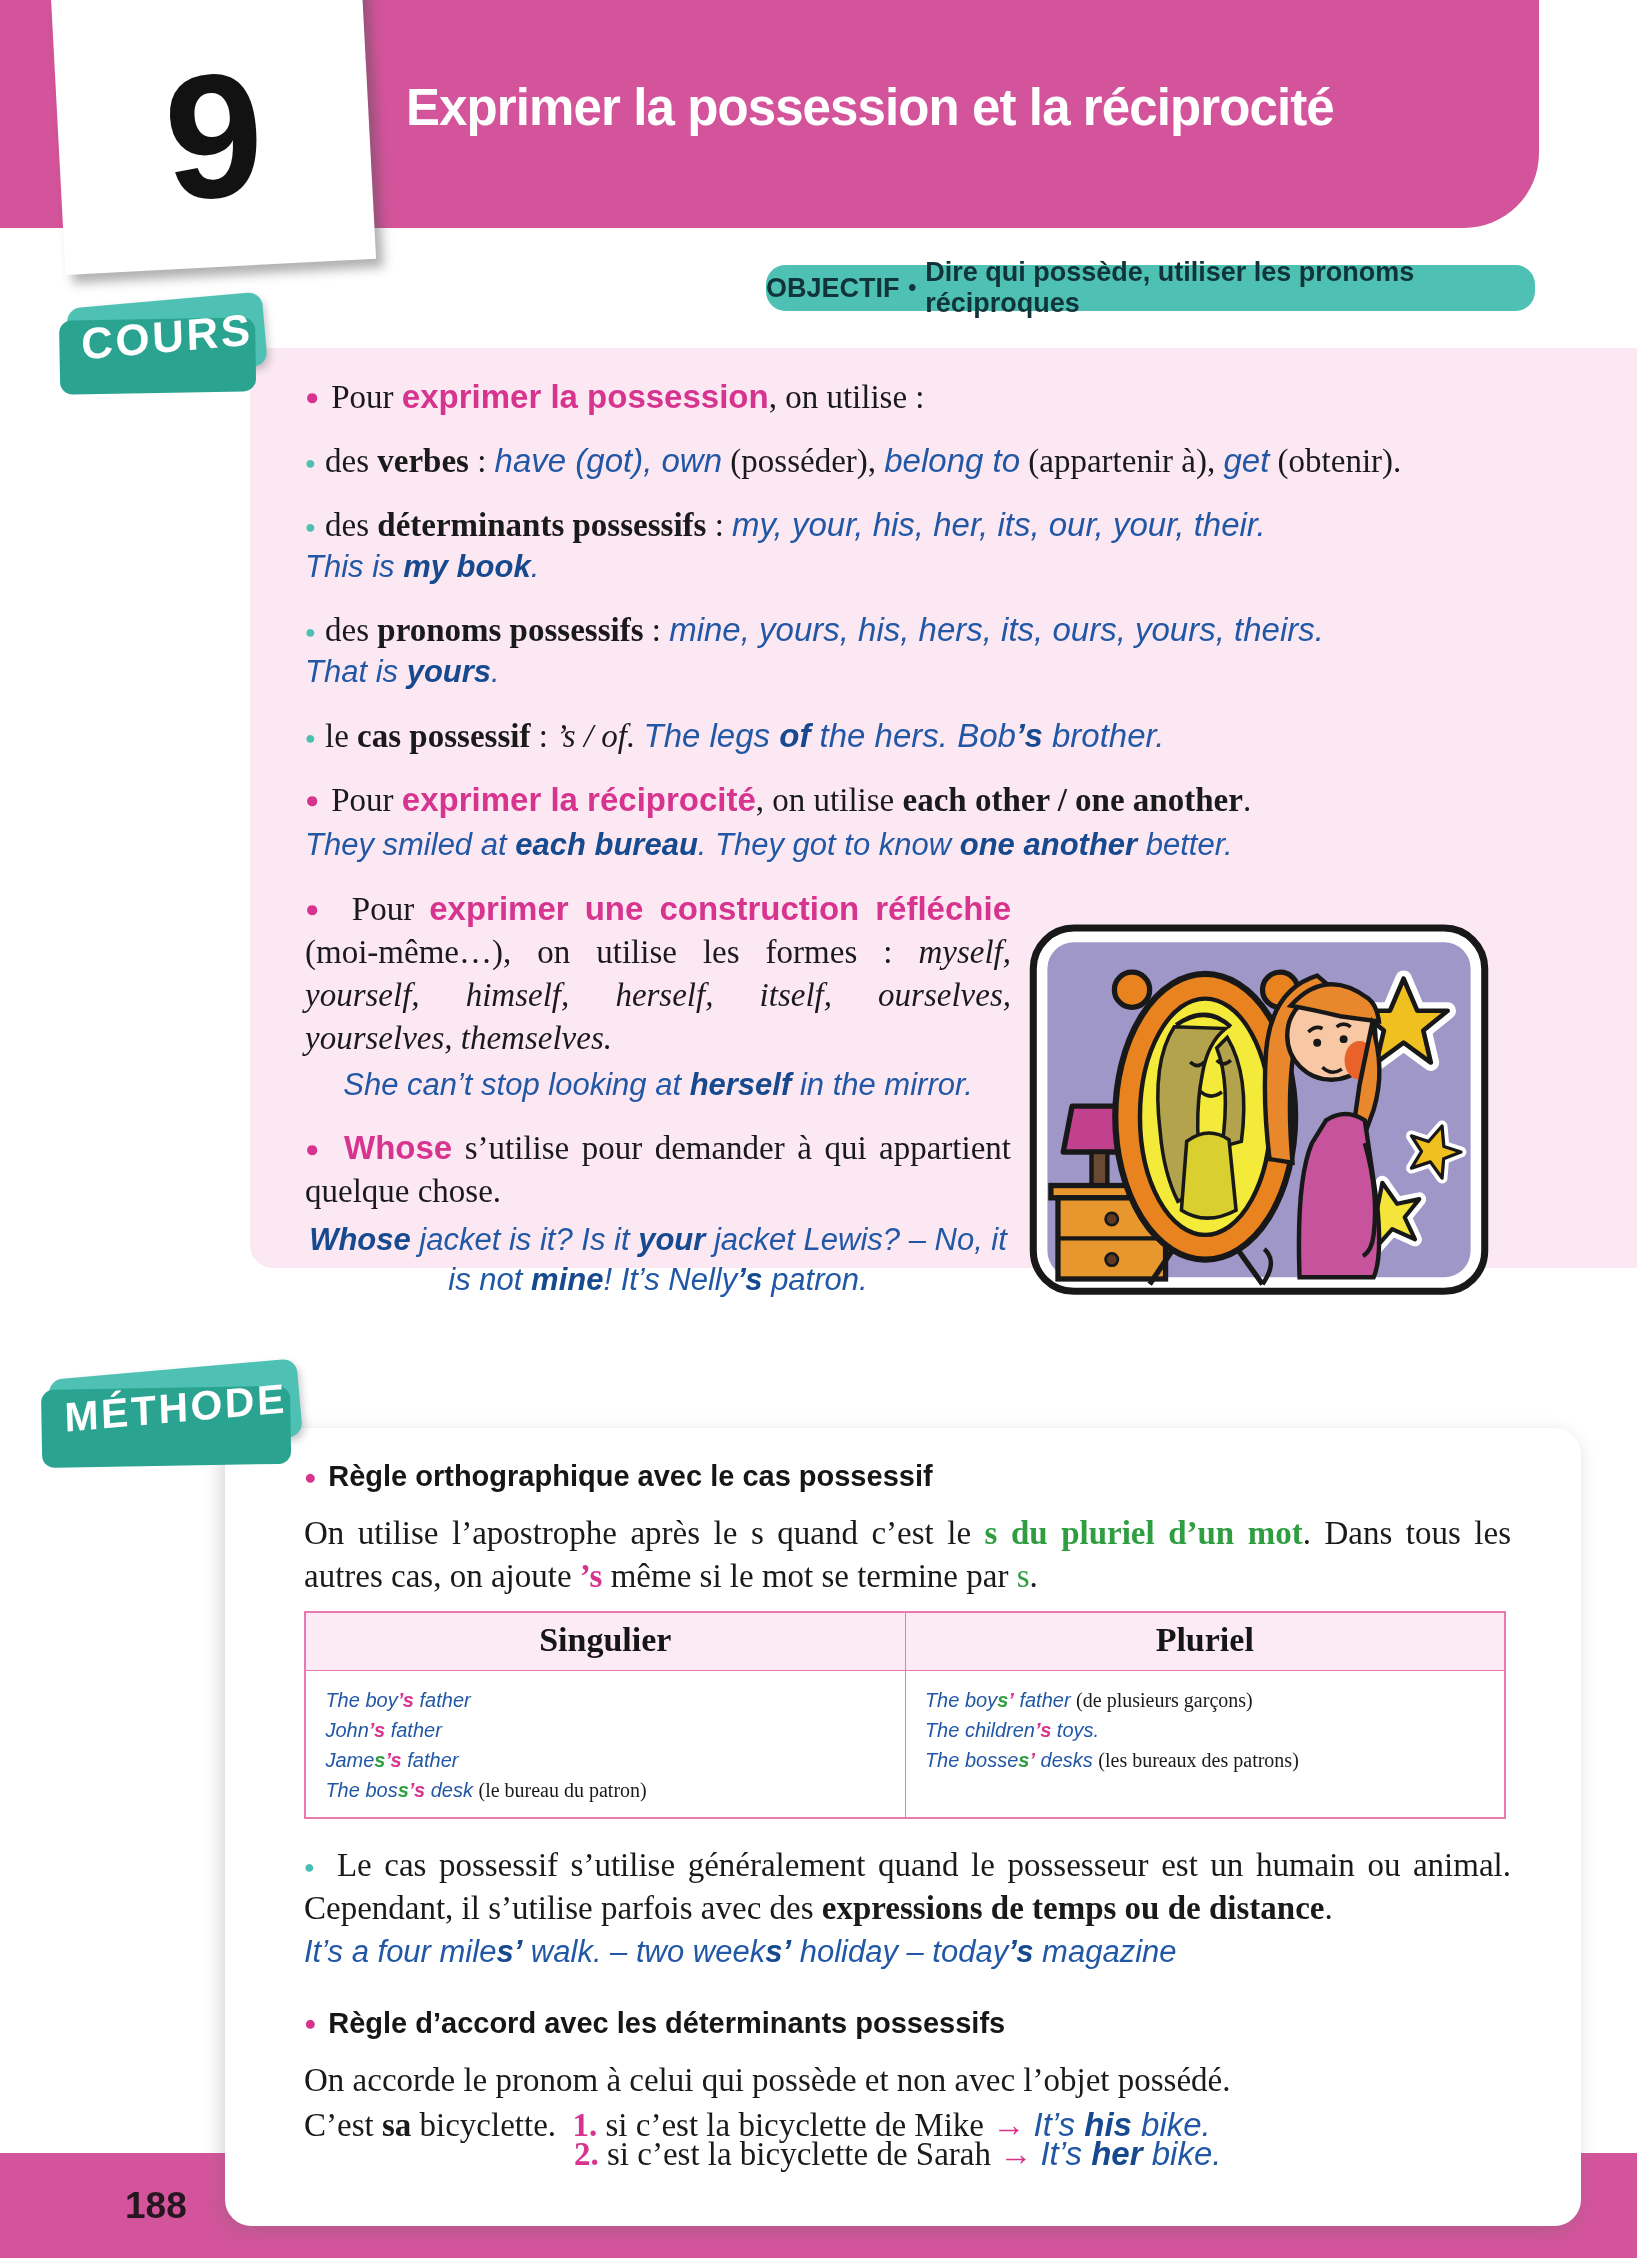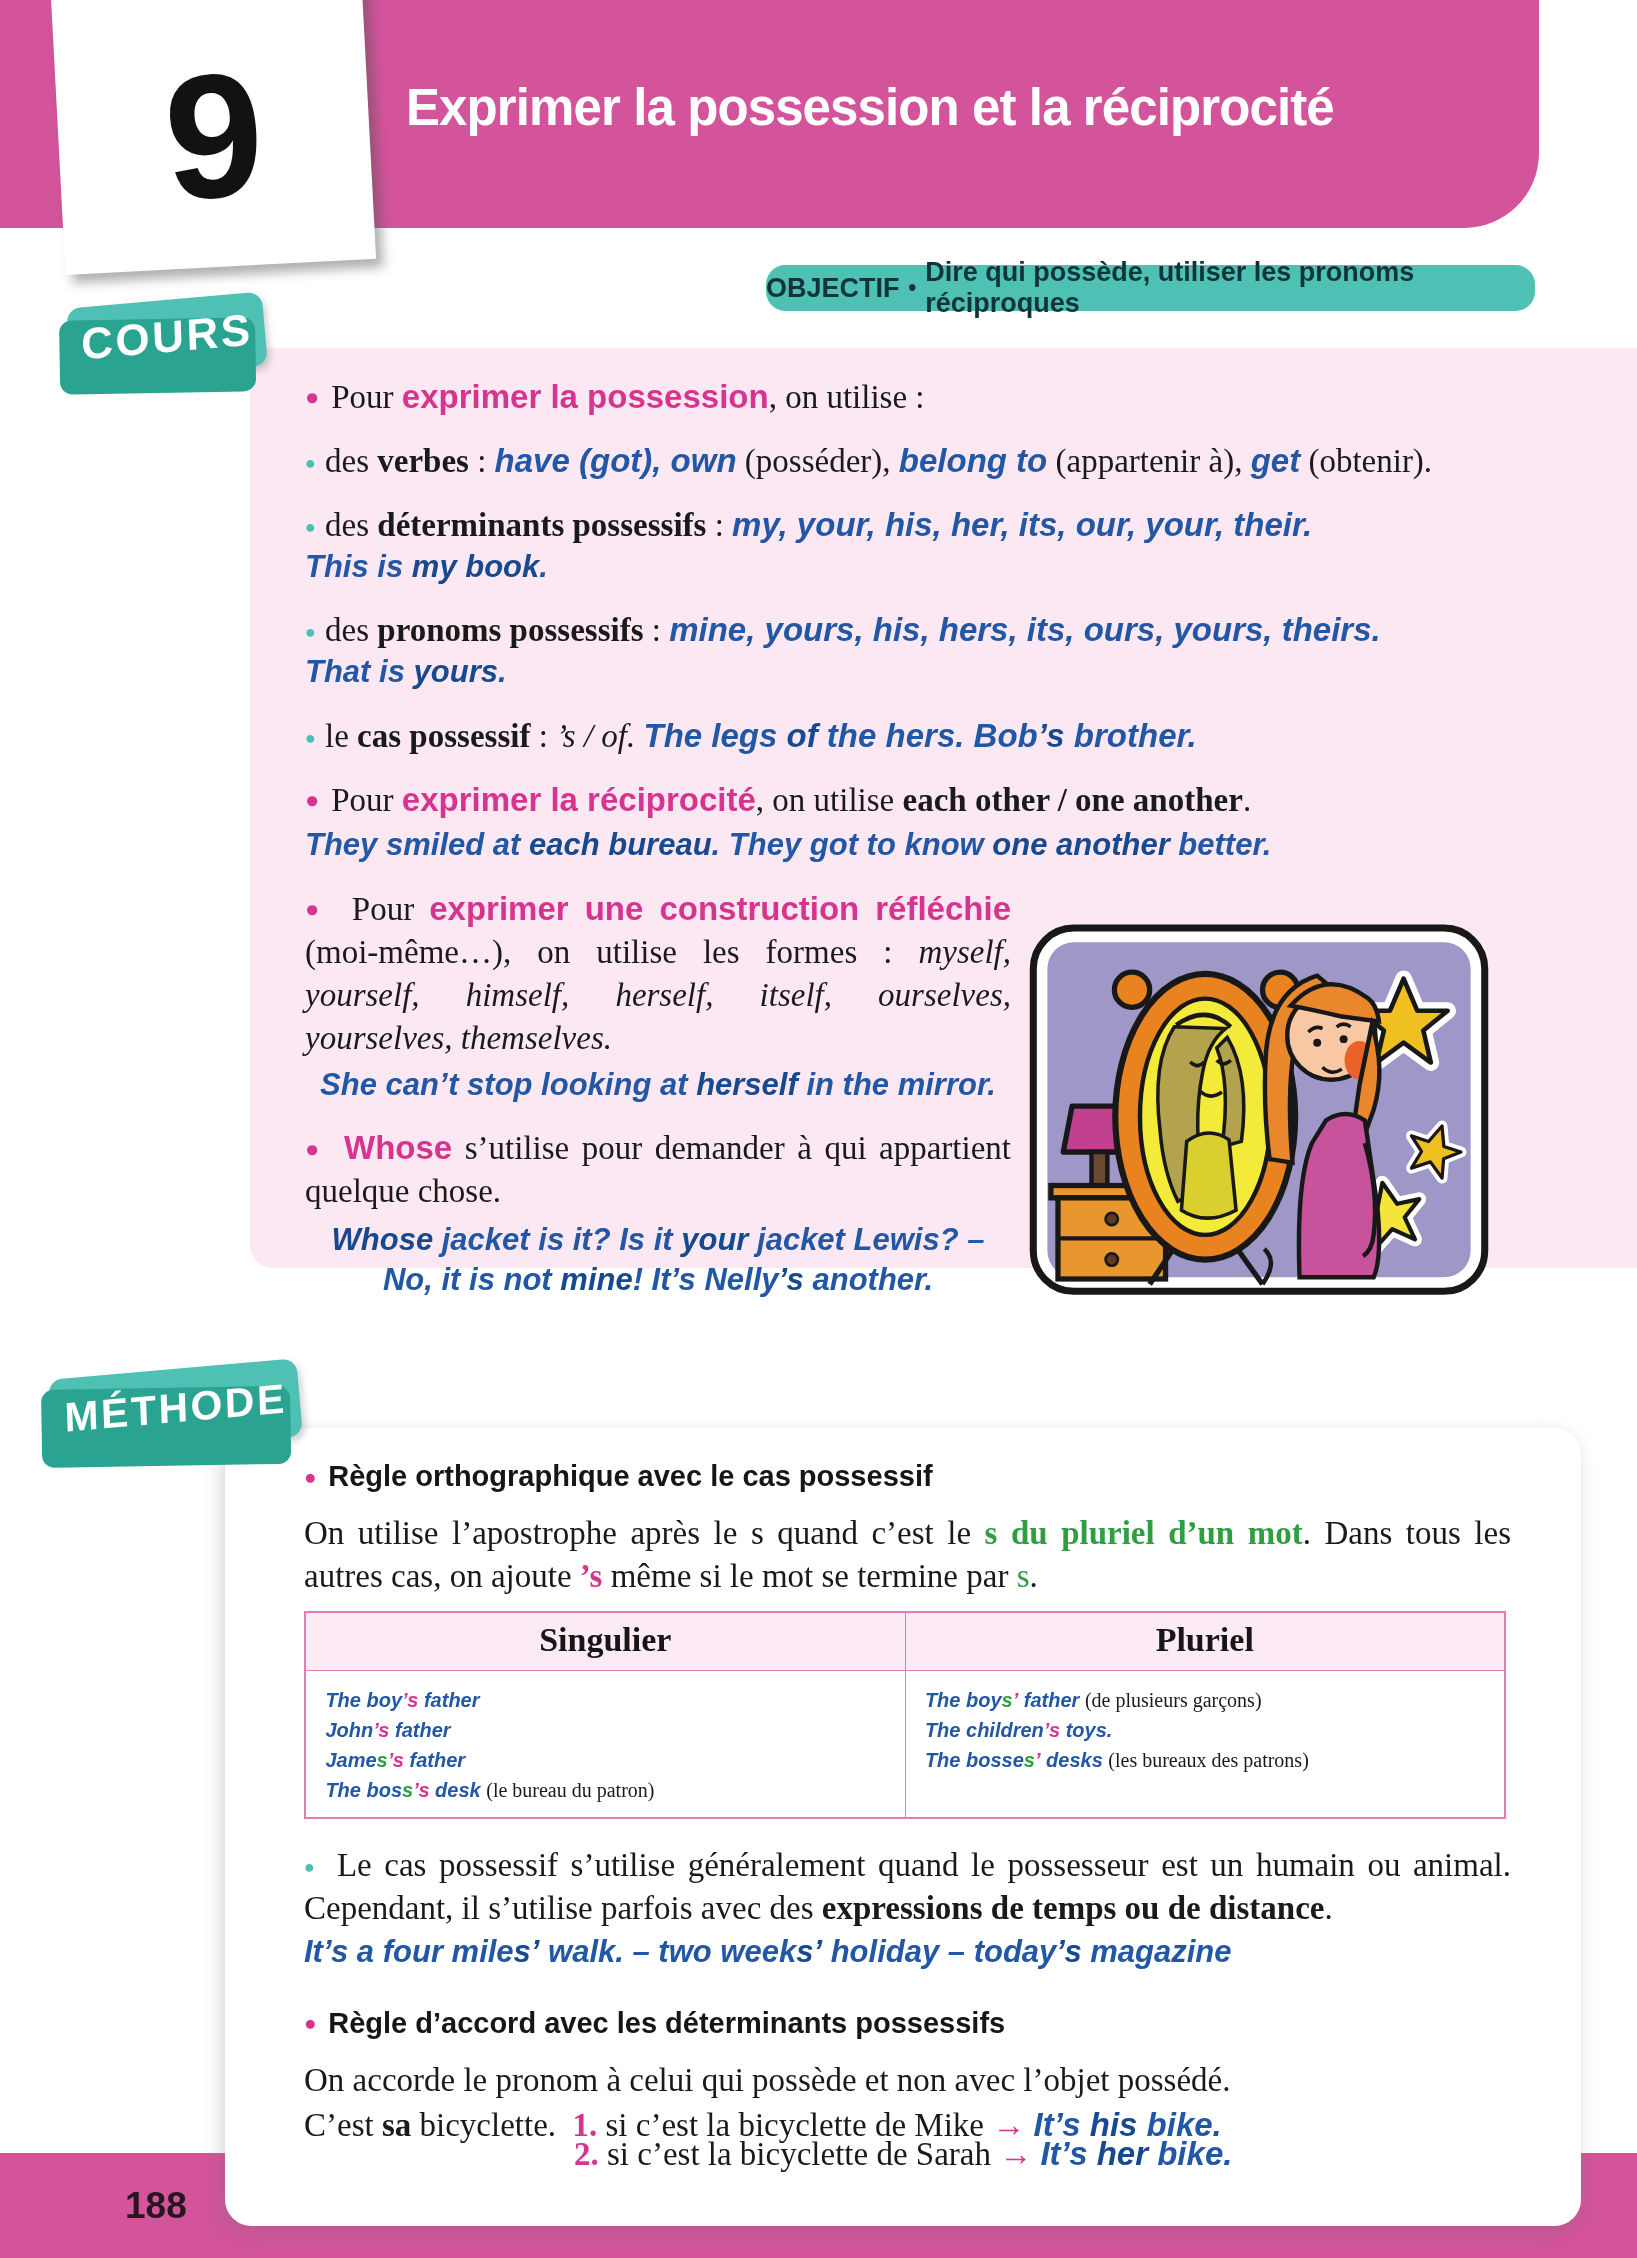--- a/index.html
+++ b/index.html
@@ -53,21 +53,21 @@
   .p-ex{font-family:"Liberation Sans",sans-serif;font-style:italic;font-size:31px;line-height:1.28;
         color:#2257a5;margin:0 0 23px 0;font-weight:600;}
   .li-pink::before{content:"\25CF\00a0\00a0";color:#d6348f;font-size:0.72em;vertical-align:0.12em;}
   .li-teal::before{content:"\25CF\00a0\00a0";color:#4cbfb3;font-size:0.55em;vertical-align:0.18em;}
 
   
   .r-k{}
   .r-kb{font-weight:bold;}
   .r-ki{font-style:italic;}
   .r-hpink{font-family:"Liberation Sans",sans-serif;font-weight:bold;color:#d6348f;}
-  .r-bi{font-family:"Liberation Sans",sans-serif;font-style:italic;font-weight:700;color:#2257a5;}
+  .r-bi{font-family:"Liberation Sans",sans-serif;font-style:italic;font-weight:400;color:#2257a5;}
   .r-bib{font-family:"Liberation Sans",sans-serif;font-style:italic;font-weight:800;color:#17498f;}
   .r-g{color:#2f9e41;font-weight:bold;}
   .r-gp{color:#2f9e41;}
   .r-pkb{color:#d6348f;font-weight:bold;}
   .r-gs{font-family:"Liberation Sans",sans-serif;font-style:italic;font-weight:600;color:#2f9e41;}
   .r-pks{font-family:"Liberation Sans",sans-serif;font-style:italic;font-weight:800;color:#d6348f;}
   .r-kp{font-family:"Liberation Serif",serif;font-style:normal;font-weight:normal;color:#1a1a1a;}
   .r-num{color:#d6348f;font-weight:bold;}
   .r-arrow{color:#d6348f;font-family:"Liberation Sans",sans-serif;}
 
@@ -129,21 +129,21 @@
       <p class="p-serif li-teal" style="margin-bottom:0"><span class="r-k">des </span><span class="r-kb">déterminants possessifs</span><span class="r-k"> : </span><span class="r-bi">my, your, his, her, its, our, your, their.</span></p>
       <p class="p-ex"><span class="r-bi">This is </span><span class="r-bib">my book</span><span class="r-bi">.</span></p>
       <p class="p-serif li-teal" style="margin-bottom:0"><span class="r-k">des </span><span class="r-kb">pronoms possessifs</span><span class="r-k"> : </span><span class="r-bi">mine, yours, his, hers, its, ours, yours, theirs.</span></p>
       <p class="p-ex"><span class="r-bi">That is </span><span class="r-bib">yours</span><span class="r-bi">.</span></p>
       <p class="p-serif li-teal"><span class="r-k">le </span><span class="r-kb">cas possessif</span><span class="r-k"> : </span><span class="r-ki">’s / of.</span><span class="r-k"> </span><span class="r-bi">The legs </span><span class="r-bib">of</span><span class="r-bi"> the hers. Bob</span><span class="r-bib">’s</span><span class="r-bi"> brother.</span></p>
       <p class="p-serif li-pink" style="margin-bottom:3.5px"><span class="r-k">Pour </span><span class="r-hpink">exprimer la réciprocité</span><span class="r-k">, on utilise </span><span class="r-kb">each other / one another</span><span class="r-k">.</span></p>
       <p class="p-ex"><span class="r-bi">They smiled at </span><span class="r-bib">each bureau</span><span class="r-bi">. They got to know </span><span class="r-bib">one another</span><span class="r-bi"> better.</span></p>
       <p class="p-serif li-pink narrow" style="margin-bottom:5.3px"><span class="r-k">Pour </span><span class="r-hpink">exprimer une construction réfléchie</span><span class="r-k"> (moi-même…), on utilise les formes : </span><span class="r-ki">myself, yourself, himself, herself, itself, ourselves, yourselves, themselves.</span></p>
       <p class="p-ex narrow"><span class="r-bi">She can’t stop looking at </span><span class="r-bib">herself</span><span class="r-bi"> in the mirror.</span></p>
       <p class="p-serif li-pink narrow" style="margin-bottom:7px"><span class="r-hpink">Whose</span><span class="r-k"> s’utilise pour demander à qui appartient quelque chose.</span></p>
-      <p class="p-ex narrow"><span class="r-bib">Whose</span><span class="r-bi"> jacket is it? Is it </span><span class="r-bib">your</span><span class="r-bi"> jacket Lewis? – No, it is not </span><span class="r-bib">mine</span><span class="r-bi">! It’s Nelly</span><span class="r-bib">’s</span><span class="r-bi"> another.</span></p>
+      <p class="p-ex narrow"><span class="r-bib">Whose</span><span class="r-bi"> jacket is it? Is it </span><span class="r-bib">your</span><span class="r-bi"> jacket Lewis? – No, it is not </span><span class="r-bib">mine</span><span class="r-bi">! It’s Nelly</span><span class="r-bib">’s</span><span class="r-bi"> patron.</span></p>
     </div>
 
     <div class="illustration">
       <svg width="481" height="410" viewBox="0 0 545 465">
 
         <rect x="8" y="8" width="512" height="412" rx="46" fill="#ffffff" stroke="#181818" stroke-width="8"></rect>
         <rect x="24" y="24" width="480" height="380" rx="30" fill="#9e97c8"></rect>
 
         <g transform="translate(428,118) scale(1.05)">
           <polygon points="0,-50 14.7,-15.5 47.6,-15.5 21.3,5.9 29.4,40.5 0,19 -29.4,40.5 -21.3,5.9 -47.6,-15.5 -14.7,-15.5" fill="#f0c020" stroke="#ffffff" stroke-width="18" stroke-linejoin="round"></polygon>

